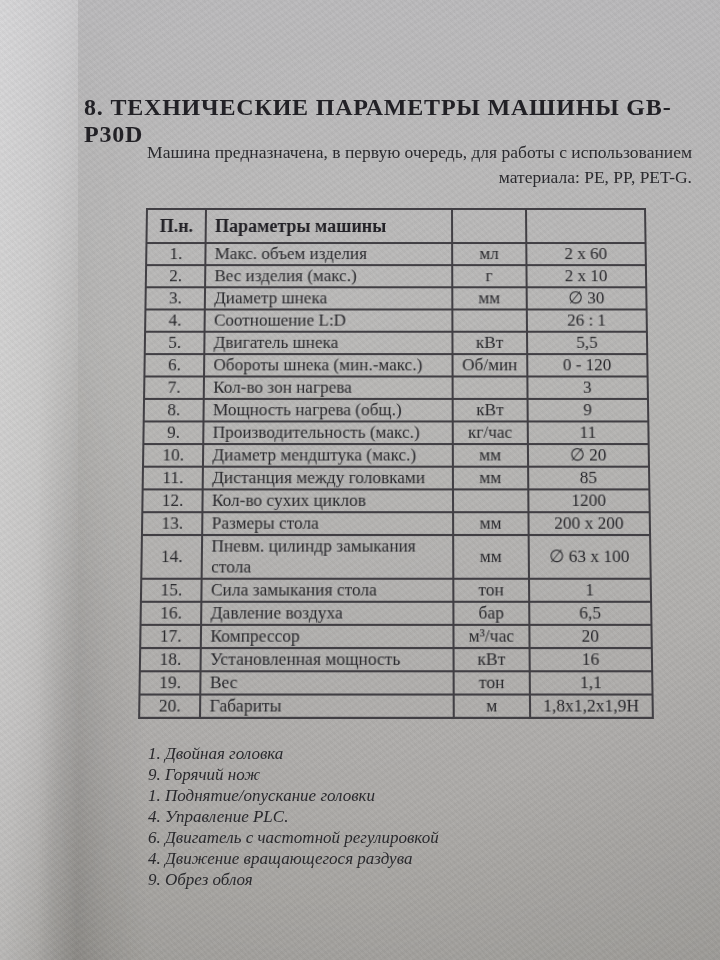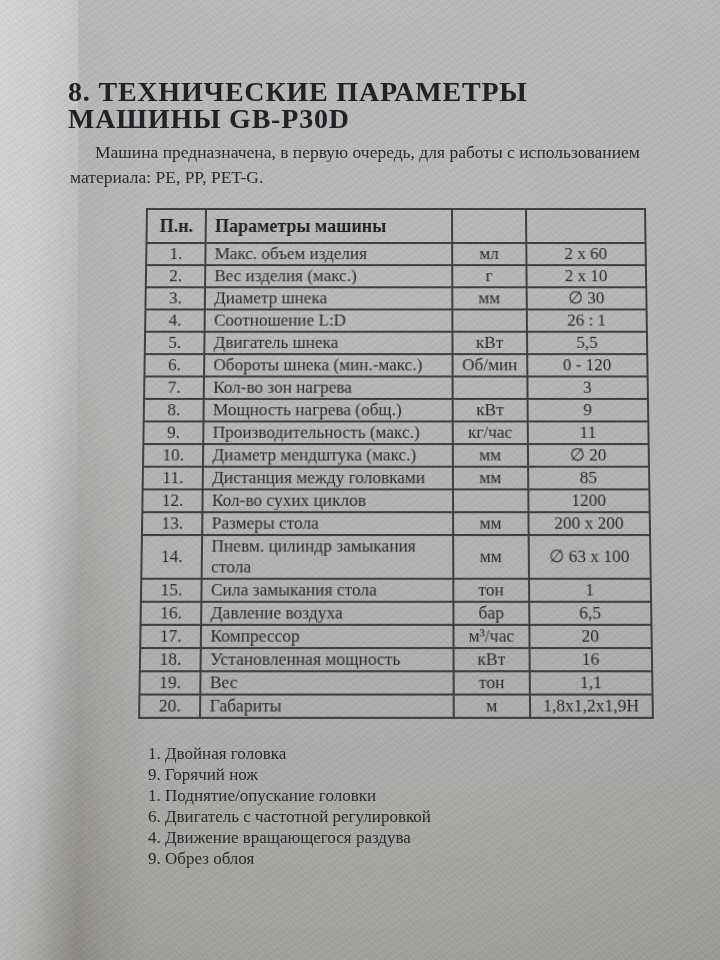--- a/index.html
+++ b/index.html
@@ -31,27 +31,27 @@
     position:absolute;left:38px;top:0;bottom:0;width:120px;
     background:linear-gradient(to right, rgba(0,0,0,0) 0%, rgba(55,53,50,0.22) 32%, rgba(70,68,64,0.10) 60%, rgba(0,0,0,0) 90%);
     -webkit-mask-image:linear-gradient(to bottom, rgba(0,0,0,0) 0%, rgba(0,0,0,0.15) 35%, rgba(0,0,0,0.75) 80%, rgba(0,0,0,0.9) 100%);
     mask-image:linear-gradient(to bottom, rgba(0,0,0,0) 0%, rgba(0,0,0,0.15) 35%, rgba(0,0,0,0.75) 80%, rgba(0,0,0,0.9) 100%);
   }
   .content{
     position:absolute;inset:0;color:#26262a;
     filter:blur(0.33px);
   }
   .title{
-    position:absolute;left:68px;top:78px;width:600px;margin:0;
-    font-size:28px;font-weight:bold;letter-spacing:0.8px;line-height:27px;
+    position:absolute;left:68px;top:78px;width:600px;margin:16px;
+    font-size:24px;font-weight:bold;letter-spacing:0.8px;line-height:27px;
     color:#222126;
   }
   .intro{
     position:absolute;left:70px;top:140px;width:622px;margin:0;
-    font-size:17.5px;line-height:25px;text-indent:25px;color:#2a2a2e;
+    font-size:17.5px;line-height:25px;text-indent:25px;color:#2a2a2e;text-align:right;
   }
   table.params{
     position:absolute;left:146px;top:208px;width:500px;
     border-collapse:collapse;table-layout:fixed;
     transform:perspective(900px) rotateX(3.2deg);transform-origin:50% 0;
     font-size:17px;color:#28282c;
   }
   table.params th, table.params td{
     border:2px solid #413f44;
     padding:0 8px;line-height:20px;vertical-align:middle;
@@ -61,21 +61,21 @@
   table.params tbody tr{height:22px;}
   th.c-num, td.c-num{width:41px;text-align:center;}
   th.c-param, td.c-param{width:227px;text-align:left;padding-left:10px;}
   th.c-unit, td.c-unit{width:55px;text-align:center;}
   th.c-value, td.c-value{width:101px;text-align:center;}
   table.params th{font-weight:bold;font-size:18px;color:#222126;}
   .features{
     position:absolute;left:148px;top:743px;width:460px;
     font-size:17px;line-height:21px;color:#28282c;
   }
-  .features .feat{white-space:nowrap;}
+  .features .feat{white-space:nowrap;font-style:italic;}
 </style>
 </head>
 <body>
 
 <div class="photo">
   <div class="edge-strip"></div>
   <div class="crease"></div>
   <div class="grain"></div>
 
   <div class="content">
@@ -234,20 +234,21 @@
 </tbody>
     </table>
 
     <div class="features">
   <div class="feat">1. Двойная головка</div>
 
   <div class="feat">9. Горячий нож</div>
 
   <div class="feat">1. Поднятие/опускание головки</div>
 
+  <div class="feat">4. Управление PLC.</div>
 
   <div class="feat">6. Двигатель с частотной регулировкой</div>
 
   <div class="feat">4. Движение вращающегося раздува</div>
 
   <div class="feat">9. Обрез облоя</div>
 </div>
   </div>
 </div>
 

